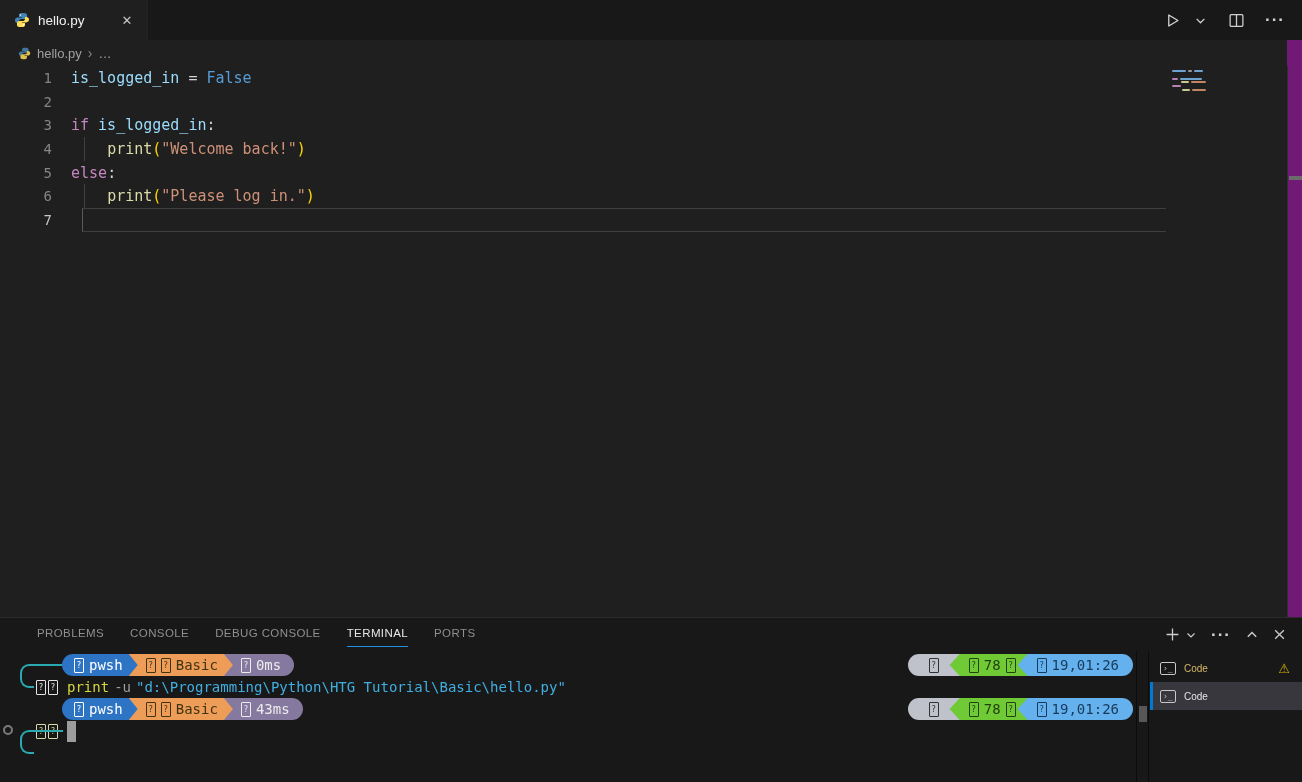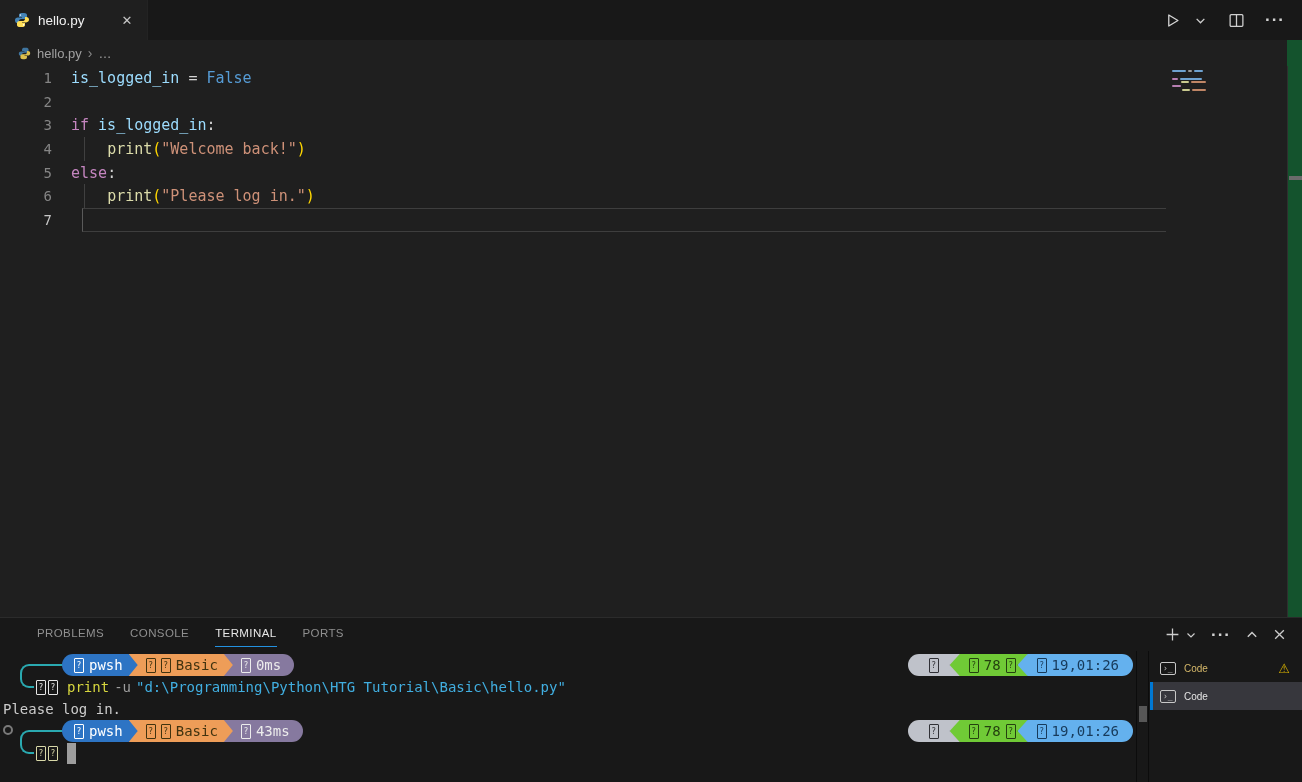--- a/index.html
+++ b/index.html
@@ -1,17 +1,17 @@
 <!DOCTYPE html>
 <html><head>
 <meta charset="utf-8">
 <style>
   * { margin:0; padding:0; box-sizing:border-box; }
   body { background:#111; font-family:"Liberation Sans", sans-serif; }
-  .app { position:relative; width:1302px; height:782px; background:#14532d; overflow:hidden; }
+  .app { position:relative; width:1302px; height:782px; background:#701a75; overflow:hidden; }
 
   
   .tabbar { position:absolute; top:0; left:0; width:1302px; height:40px; background:#181818; display:flex; }
   .tab { width:148px; height:40px; background:#1f1f1f; display:flex; align-items:center; gap:8px; padding:0 10px 0 14px; border-right:1px solid #232323; }
   .tab-label { color:#f0f0f0; font-size:13.5px; }
   .tab-close { margin-left:auto; color:#c5c5c5; font-size:13px; width:20px; height:20px; display:flex; align-items:center; justify-content:center; border-radius:4px; cursor:pointer; }
   .x-icon::before { content:"✕"; }
   .ed-actions { position:absolute; right:14px; top:0; height:40px; display:flex; align-items:center; gap:8px; color:#d2d2d2; }
   .ed-actions .abtn { display:flex; align-items:center; justify-content:center; height:24px; padding:0 3px; border-radius:4px; cursor:pointer; }
   .ellipsis-icon::before { content:"···"; font-size:17px; font-weight:bold; letter-spacing:1px; color:#d2d2d2; }
@@ -199,20 +199,23 @@
   </div>
 
   <div class="panel">
     <div class="panel-tabs">
         <div class="ptab">
           <span class="pl">PROBLEMS</span>
         </div>
         <div class="ptab">
           <span class="pl">CONSOLE</span>
         </div>
+        <div class="ptab">
+          <span class="pl">DEBUG CONSOLE</span>
+        </div>
         <div class="ptab active">
           <span class="pl">TERMINAL</span>
         </div>
         <div class="ptab">
           <span class="pl">PORTS</span>
         </div>
       </div>
     <div class="panel-actions">
       <span class="pbtn">
         <svg width="15" height="15" viewBox="0 0 14 14">
@@ -276,21 +279,20 @@
         </div>
         <div class="trow cmdrow">
           <span class="gb">
             <span class="gbox">?</span>
             <span class="gbox">?</span>
           </span>
           <span class="t-cmd">print</span>
           <span class="t-dim"> -u </span>
           <span class="t-str">"d:\Programming\Python\HTG Tutorial\Basic\hello.py"</span>
         </div>
-        <div class="trow outrow">Please log in.</div>
         <div class="trow">
           <div class="pleft">
             <span class="seg seg-pwsh">
               <span class="gbox">?</span>
               <span>pwsh</span>
             </span>
             <span class="seg seg-basic">
               <span class="gbox">?</span>
               <span class="gbox">?</span>
               <span>Basic</span>

